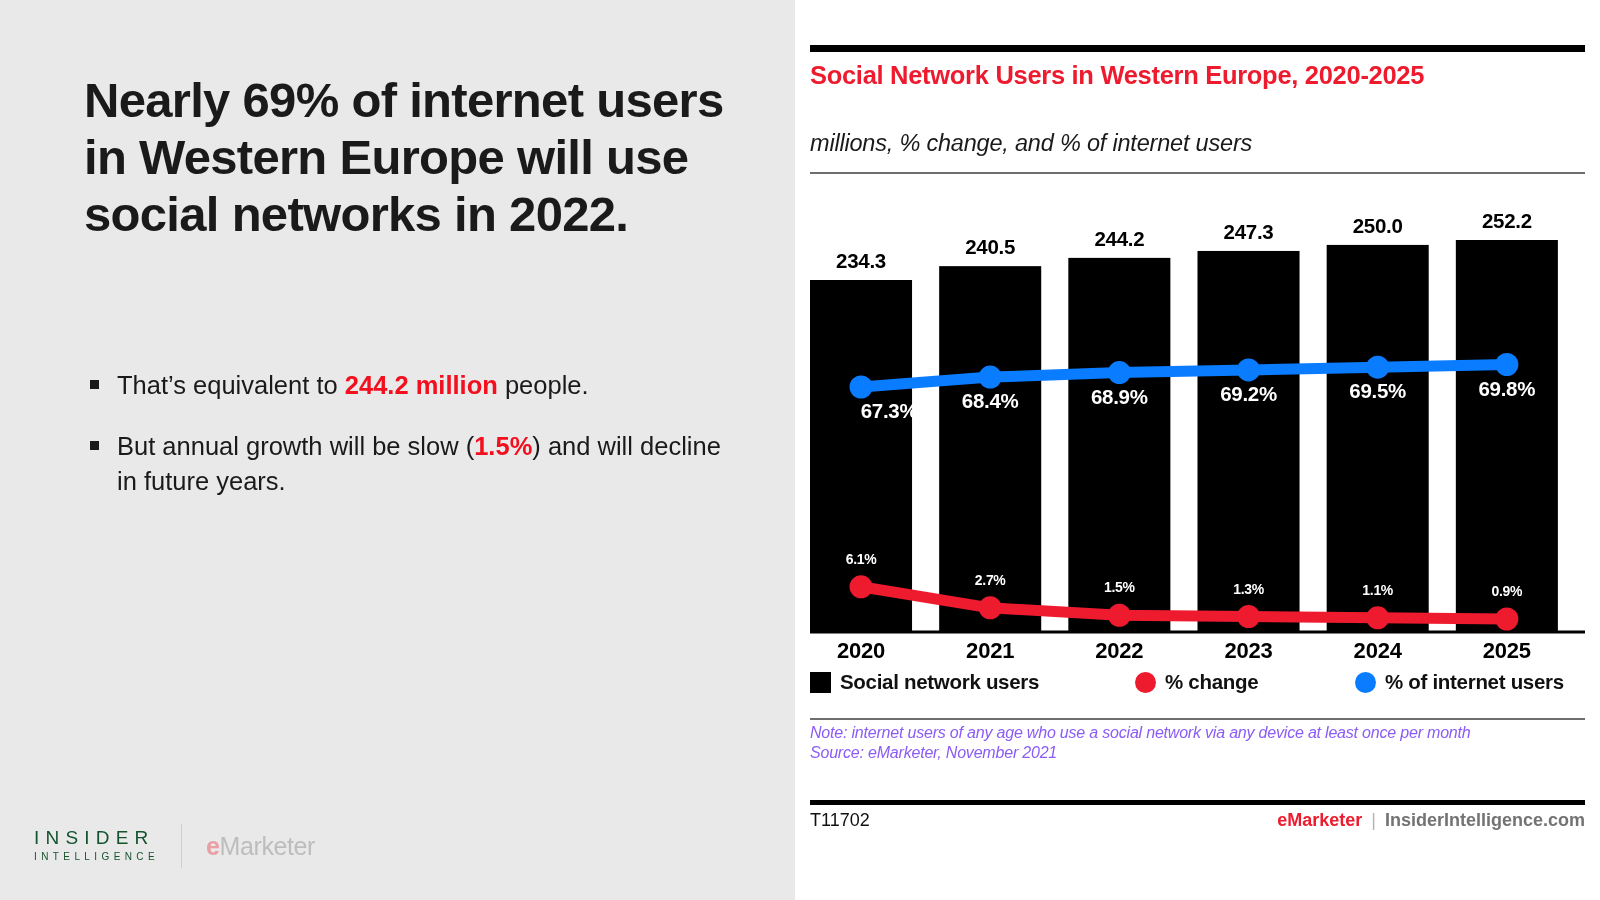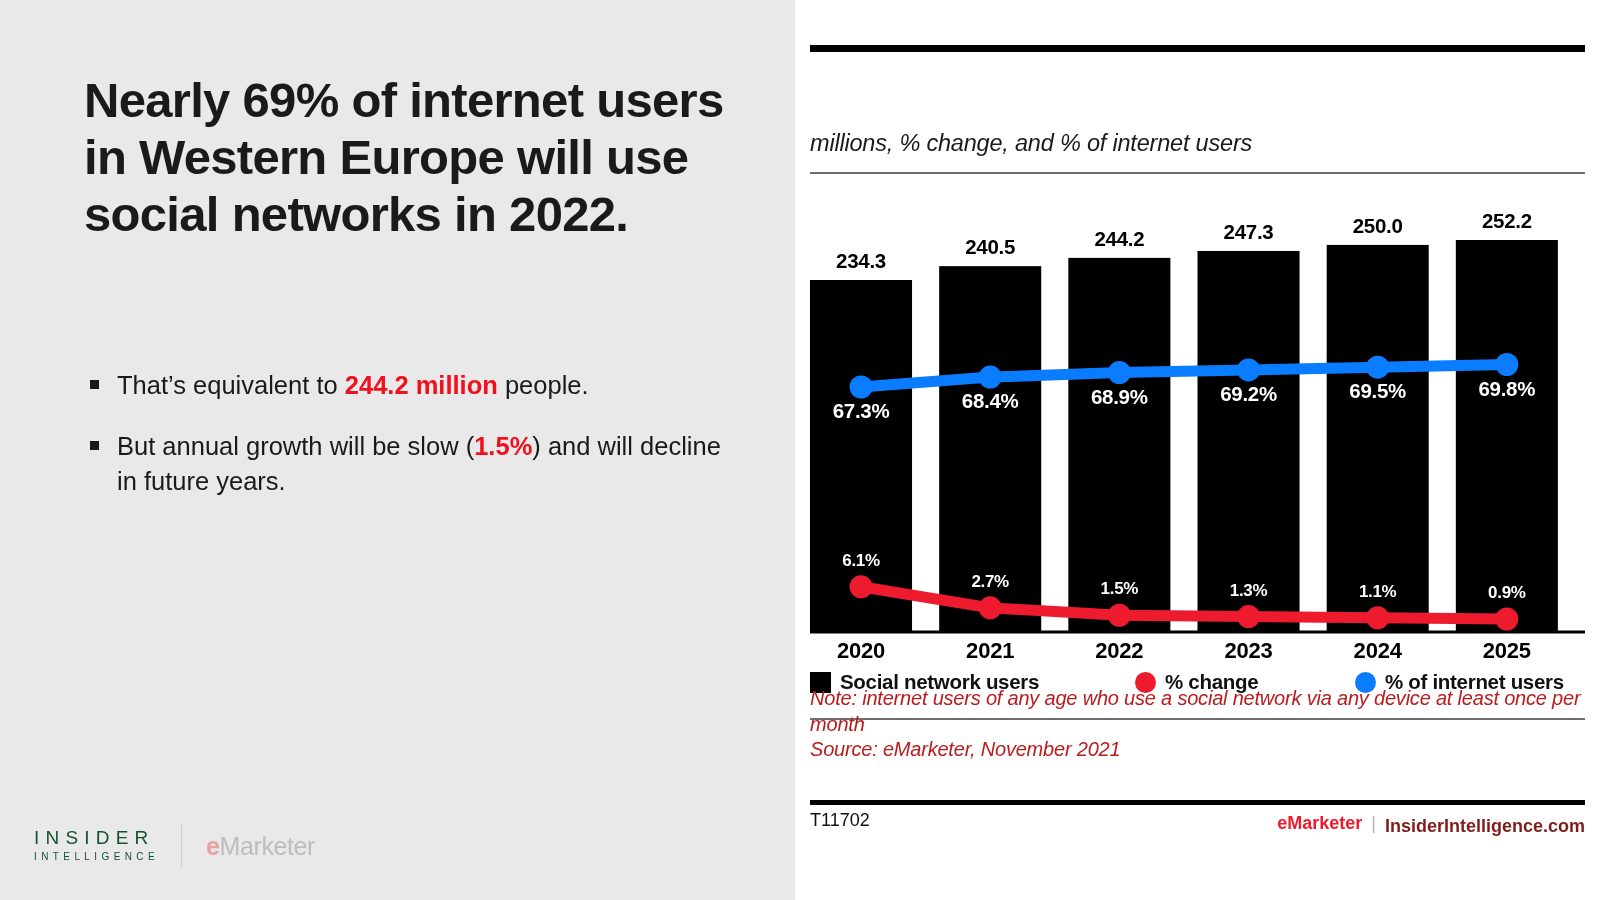--- a/index.html
+++ b/index.html
@@ -83,21 +83,21 @@
   .bar-value{
     position:absolute;text-align:center;
     font-size:20.5px;font-weight:bold;color:#000;letter-spacing:-0.3px;
   }
   .pct-internet{
     position:absolute;text-align:center;
     font-size:20.5px;font-weight:bold;color:#ffffff;letter-spacing:-0.3px;
   }
   .pct-change{
     position:absolute;text-align:center;
-    font-size:17px;font-weight:bold;color:#ffffff;letter-spacing:-0.3px;
+    font-size:14px;font-weight:bold;color:#ffffff;letter-spacing:-0.3px;
   }
   .x-label{
     position:absolute;text-align:center;
     font-size:22px;font-weight:bold;color:#000;letter-spacing:-0.2px;
   }
 
   
   #legend{
     position:absolute;left:15px;top:668px;width:775px;height:36px;
   }
@@ -107,40 +107,40 @@
     white-space:nowrap;
   }
   .legend-swatch-square{width:21px;height:21px;background:#000;margin-right:9px;}
   .legend-swatch-dot{width:21px;height:21px;border-radius:50%;margin-right:9px;}
 
   
   #rule-notes{
     position:absolute;left:15px;top:718px;width:775px;height:2px;background:#6e6e6e;
   }
   #notes{
-    position:absolute;left:15px;top:686px;width:775px;
-    font-size:20px;font-style:italic;line-height:1.28;color:#b91c1c;letter-spacing:-0.2px;
+    position:absolute;left:15px;top:723px;width:775px;
+    font-size:16px;font-style:italic;line-height:1.28;color:#8b5cf6;letter-spacing:-0.2px;
   }
   #rule-footer{
     position:absolute;left:15px;top:800px;width:775px;height:5px;background:#000;
   }
   #footer{
     position:absolute;left:15px;top:810px;width:775px;height:26px;
   }
   #footer-left{
     position:absolute;left:0;top:0;
     font-size:18px;font-weight:normal;color:#111;
   }
   #footer-right{
     position:absolute;right:0;top:0;display:flex;align-items:center;
     font-size:18px;font-weight:bold;
   }
   #footer-emarketer{color:#ee1b2e;}
   #footer-pipe{color:#b5b5b5;margin:0 9px;font-weight:normal;}
-  #footer-ii{color:#7f1d1d;margin-top:6px;}
+  #footer-ii{color:#737373;}
 </style>
 </head>
 <body>
 
 <div id="page">
 
   <div id="left-panel">
 
     <div id="headline">Nearly 69% of internet users in Western Europe will use social networks in 2022.</div>
 
@@ -161,20 +161,21 @@
         <span class="l2">INTELLIGENCE</span>
       </div>
       <div id="logo-sep"></div>
       <div id="logo-emarketer"><span class="e">e</span><span>Marketer</span></div>
     </div>
   </div>
 
   <div id="right-panel">
 
     <div id="rule-top"></div>
+    <div id="chart-title">Social Network Users in Western Europe, 2020-2025</div>
     <div id="chart-subtitle">millions, % change, and % of internet users</div>
     <div id="rule-sub"></div>
 
     <div id="plot">
       <svg id="plot-svg" width="775" height="455" viewBox="0 0 775 455">
         <g id="bars-group">
             <rect x="0" y="98" width="102.04166666666666" height="352" fill="#000000"></rect>
             <rect x="129.16666666666669" y="84.14525139664805" width="102.04166666666666" height="365.85474860335194" fill="#000000"></rect>
             <rect x="258.3333333333333" y="75.87709497206706" width="102.04166666666666" height="374.1229050279329" fill="#000000"></rect>
             <rect x="387.5" y="68.94972067039103" width="102.04166666666666" height="381.050279329609" fill="#000000"></rect>
@@ -201,21 +202,21 @@
             <circle cx="696.8541666666666" cy="437" r="11.5" fill="#ee1b2e"></circle>
           </g>
       </svg>
       <div id="overlay-labels">
           <div class="bar-value" style="left: -13.5625px; width: 129.167px; top: 67px;">234.3</div>
           <div class="bar-value" style="left: 115.604px; width: 129.167px; top: 53.1453px;">240.5</div>
           <div class="bar-value" style="left: 244.771px; width: 129.167px; top: 44.8771px;">244.2</div>
           <div class="bar-value" style="left: 373.938px; width: 129.167px; top: 37.9497px;">247.3</div>
           <div class="bar-value" style="left: 503.104px; width: 129.167px; top: 31.9162px;">250.0</div>
           <div class="bar-value" style="left: 632.271px; width: 129.167px; top: 27px;">252.2</div>
-          <div class="pct-internet" style="left: -13.5625px; width: 129.167px; top: 217px;">67.3%</div>
+          <div class="pct-internet" style="left: -13.5625px; width: 129.167px; top: 217px; padding-left: 28px;">67.3%</div>
           <div class="pct-internet" style="left: 115.604px; width: 129.167px; top: 207.1px;">68.4%</div>
           <div class="pct-internet" style="left: 244.771px; width: 129.167px; top: 202.6px;">68.9%</div>
           <div class="pct-internet" style="left: 373.938px; width: 129.167px; top: 199.9px;">69.2%</div>
           <div class="pct-internet" style="left: 503.104px; width: 129.167px; top: 197.2px;">69.5%</div>
           <div class="pct-internet" style="left: 632.271px; width: 129.167px; top: 194.5px;">69.8%</div>
           <div class="pct-change" style="left: -13.5625px; width: 129.167px; top: 368.76px;">6.1%</div>
           <div class="pct-change" style="left: 115.604px; width: 129.167px; top: 389.84px;">2.7%</div>
           <div class="pct-change" style="left: 244.771px; width: 129.167px; top: 397.28px;">1.5%</div>
           <div class="pct-change" style="left: 373.938px; width: 129.167px; top: 398.52px;">1.3%</div>
           <div class="pct-change" style="left: 503.104px; width: 129.167px; top: 399.76px;">1.1%</div>

